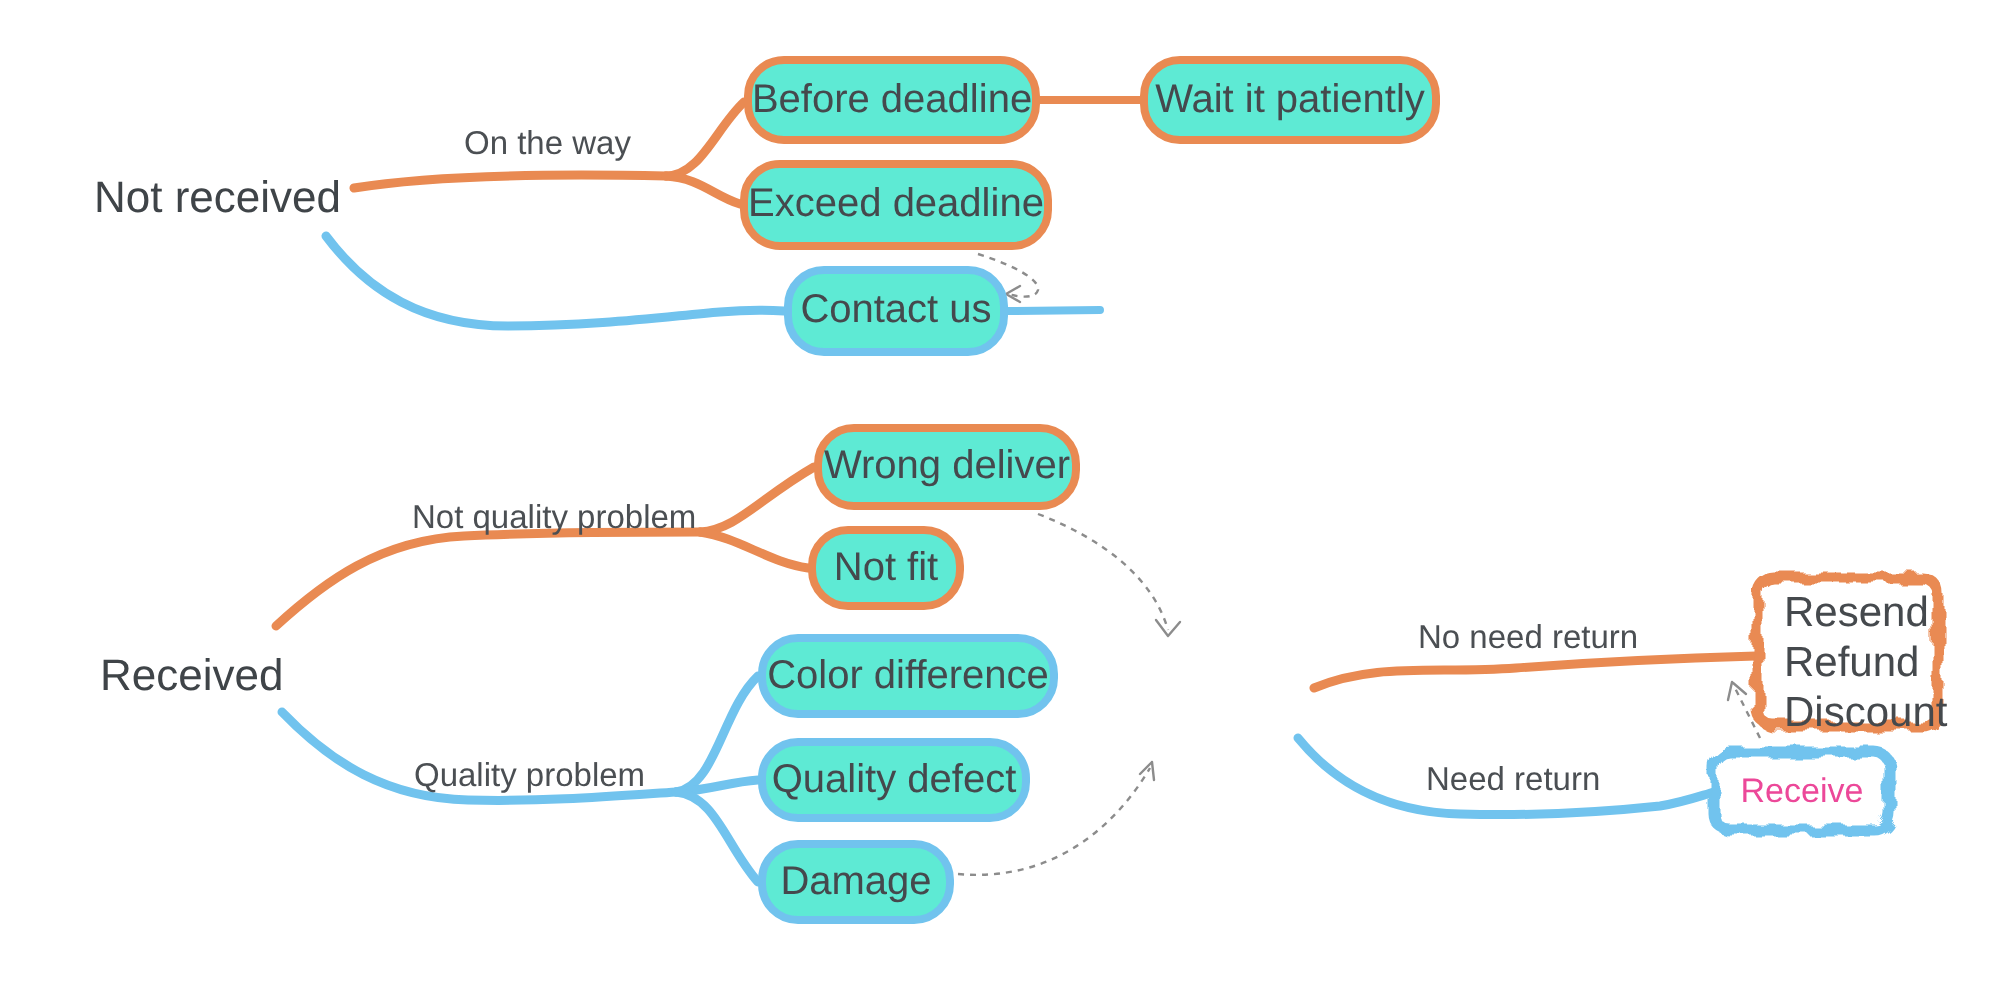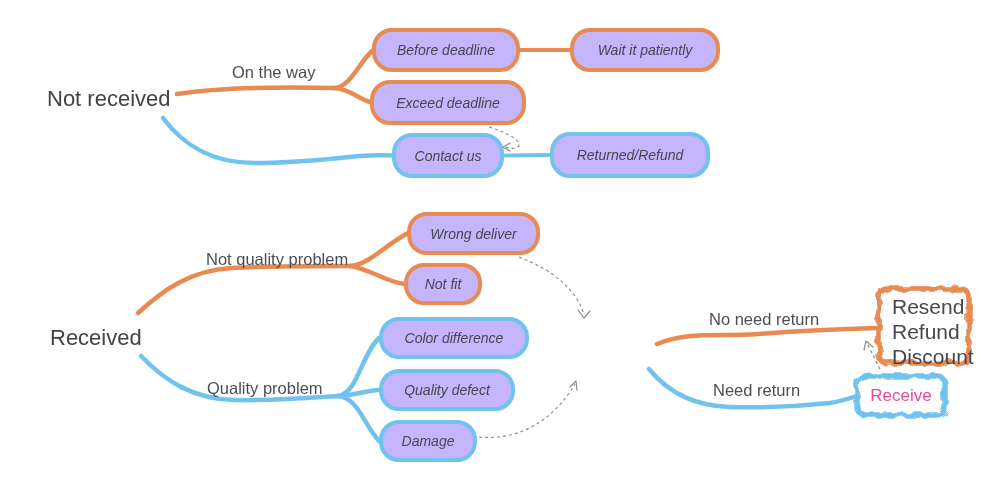--- a/index.html
+++ b/index.html
@@ -17,24 +17,24 @@
   svg.layer{position:absolute;left:0;top:0;width:1000px;height:491px;}
   .st-o{stroke:var(--orange);}
   .st-b{stroke:var(--blue);}
   .st-g{stroke:var(--arrow-gray);}
   .branch{fill:none;stroke-width:4.5;stroke-linecap:round;stroke-linejoin:round;}
   .conn{fill:none;stroke-width:4;stroke-linecap:round;}
   .dash{fill:none;stroke-width:1.2;stroke-dasharray:3,3;}
   .ahead{fill:none;stroke-width:1.2;stroke-linecap:round;}
   .rough-rect{fill:#ffffff;stroke-width:5.5;}
   .box{
-    position:absolute;box-sizing:border-box;background:#c4b5fd;
+    position:absolute;box-sizing:border-box;background:#5eead4;
     border:4px solid var(--orange);border-radius:20px;
     display:flex;align-items:center;justify-content:center;
-    font-size:14px;color:#45494D;white-space:nowrap;font-style:italic;
+    font-size:20px;color:#45494D;white-space:nowrap;
   }
   .box.blue{border-color:var(--blue);}
   .root-label{
     position:absolute;font-size:22px;color:var(--text-dark);white-space:nowrap;
   }
   .branch-label{
     position:absolute;font-size:16.5px;color:var(--text-gray);white-space:nowrap;text-align:right;
   }
   .scribble-text{
     position:absolute;font-size:21px;color:#45494D;line-height:25px;white-space:nowrap;
@@ -100,21 +100,20 @@
   <div class="branch-label" style="left:232px;top:63px;">On the way</div>
   <div class="branch-label" style="left:206px;top:250px;">Not quality problem</div>
   <div class="branch-label" style="left:207px;top:379px;">Quality problem</div>
   <div class="branch-label" style="left:709px;top:310px;">No need return</div>
   <div class="branch-label" style="left:713px;top:381px;">Need return</div>
 
   <div class="box" style="left:372px;top:28px;width:148px;height:44px;">Before deadline</div>
   <div class="box" style="left:570px;top:28px;width:150px;height:44px;">Wait it patiently</div>
   <div class="box" style="left:370px;top:80px;width:156px;height:45px;">Exceed deadline</div>
   <div class="box blue" style="left:392px;top:133px;width:112px;height:45px;">Contact us</div>
-  <div class="box blue" style="left:550px;top:132px;width:160px;height:46px;">Returned/Refund</div>
 
   <div class="box" style="left:407px;top:212px;width:133px;height:43px;">Wrong deliver</div>
   <div class="box" style="left:404px;top:263px;width:78px;height:42px;">Not fit</div>
   <div class="box blue" style="left:379px;top:317px;width:150px;height:42px;">Color difference</div>
   <div class="box blue" style="left:379px;top:369px;width:136px;height:42px;">Quality defect</div>
   <div class="box blue" style="left:379px;top:420px;width:98px;height:42px;">Damage</div>
 
   <div class="scribble-text" style="left:892px;top:294px;">
     <span>Resend</span>
     <span>Refund</span>

